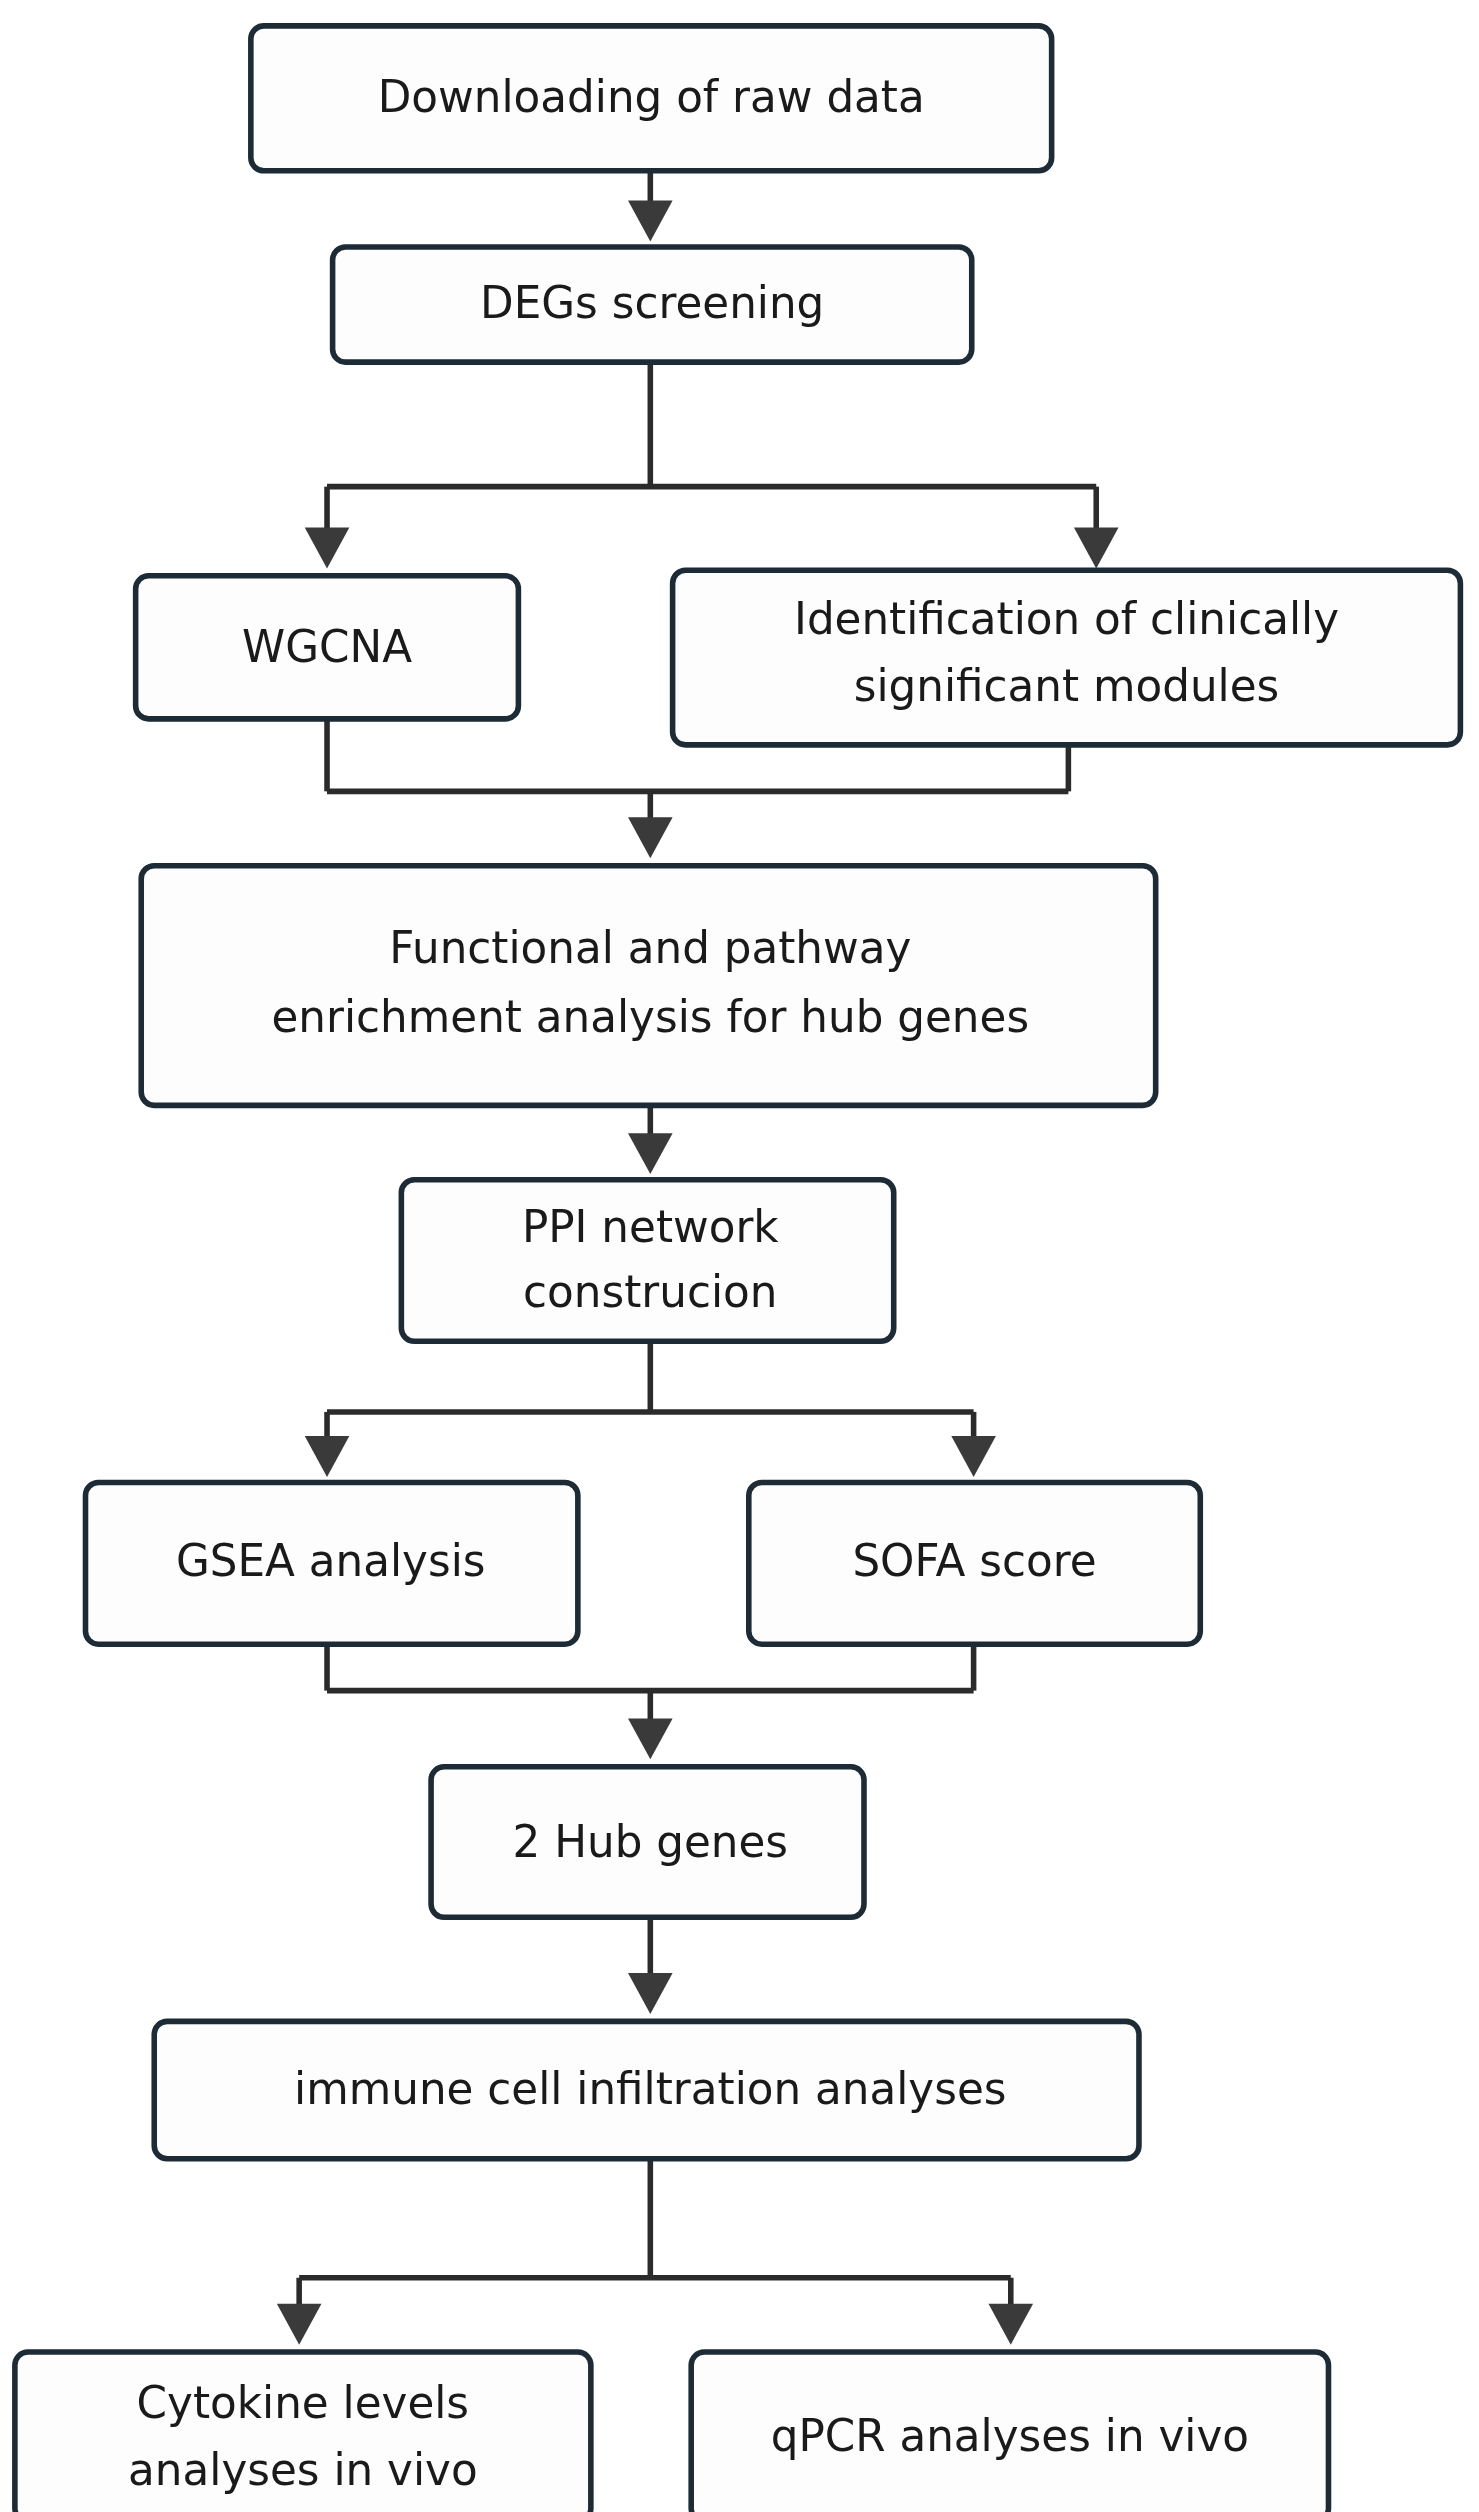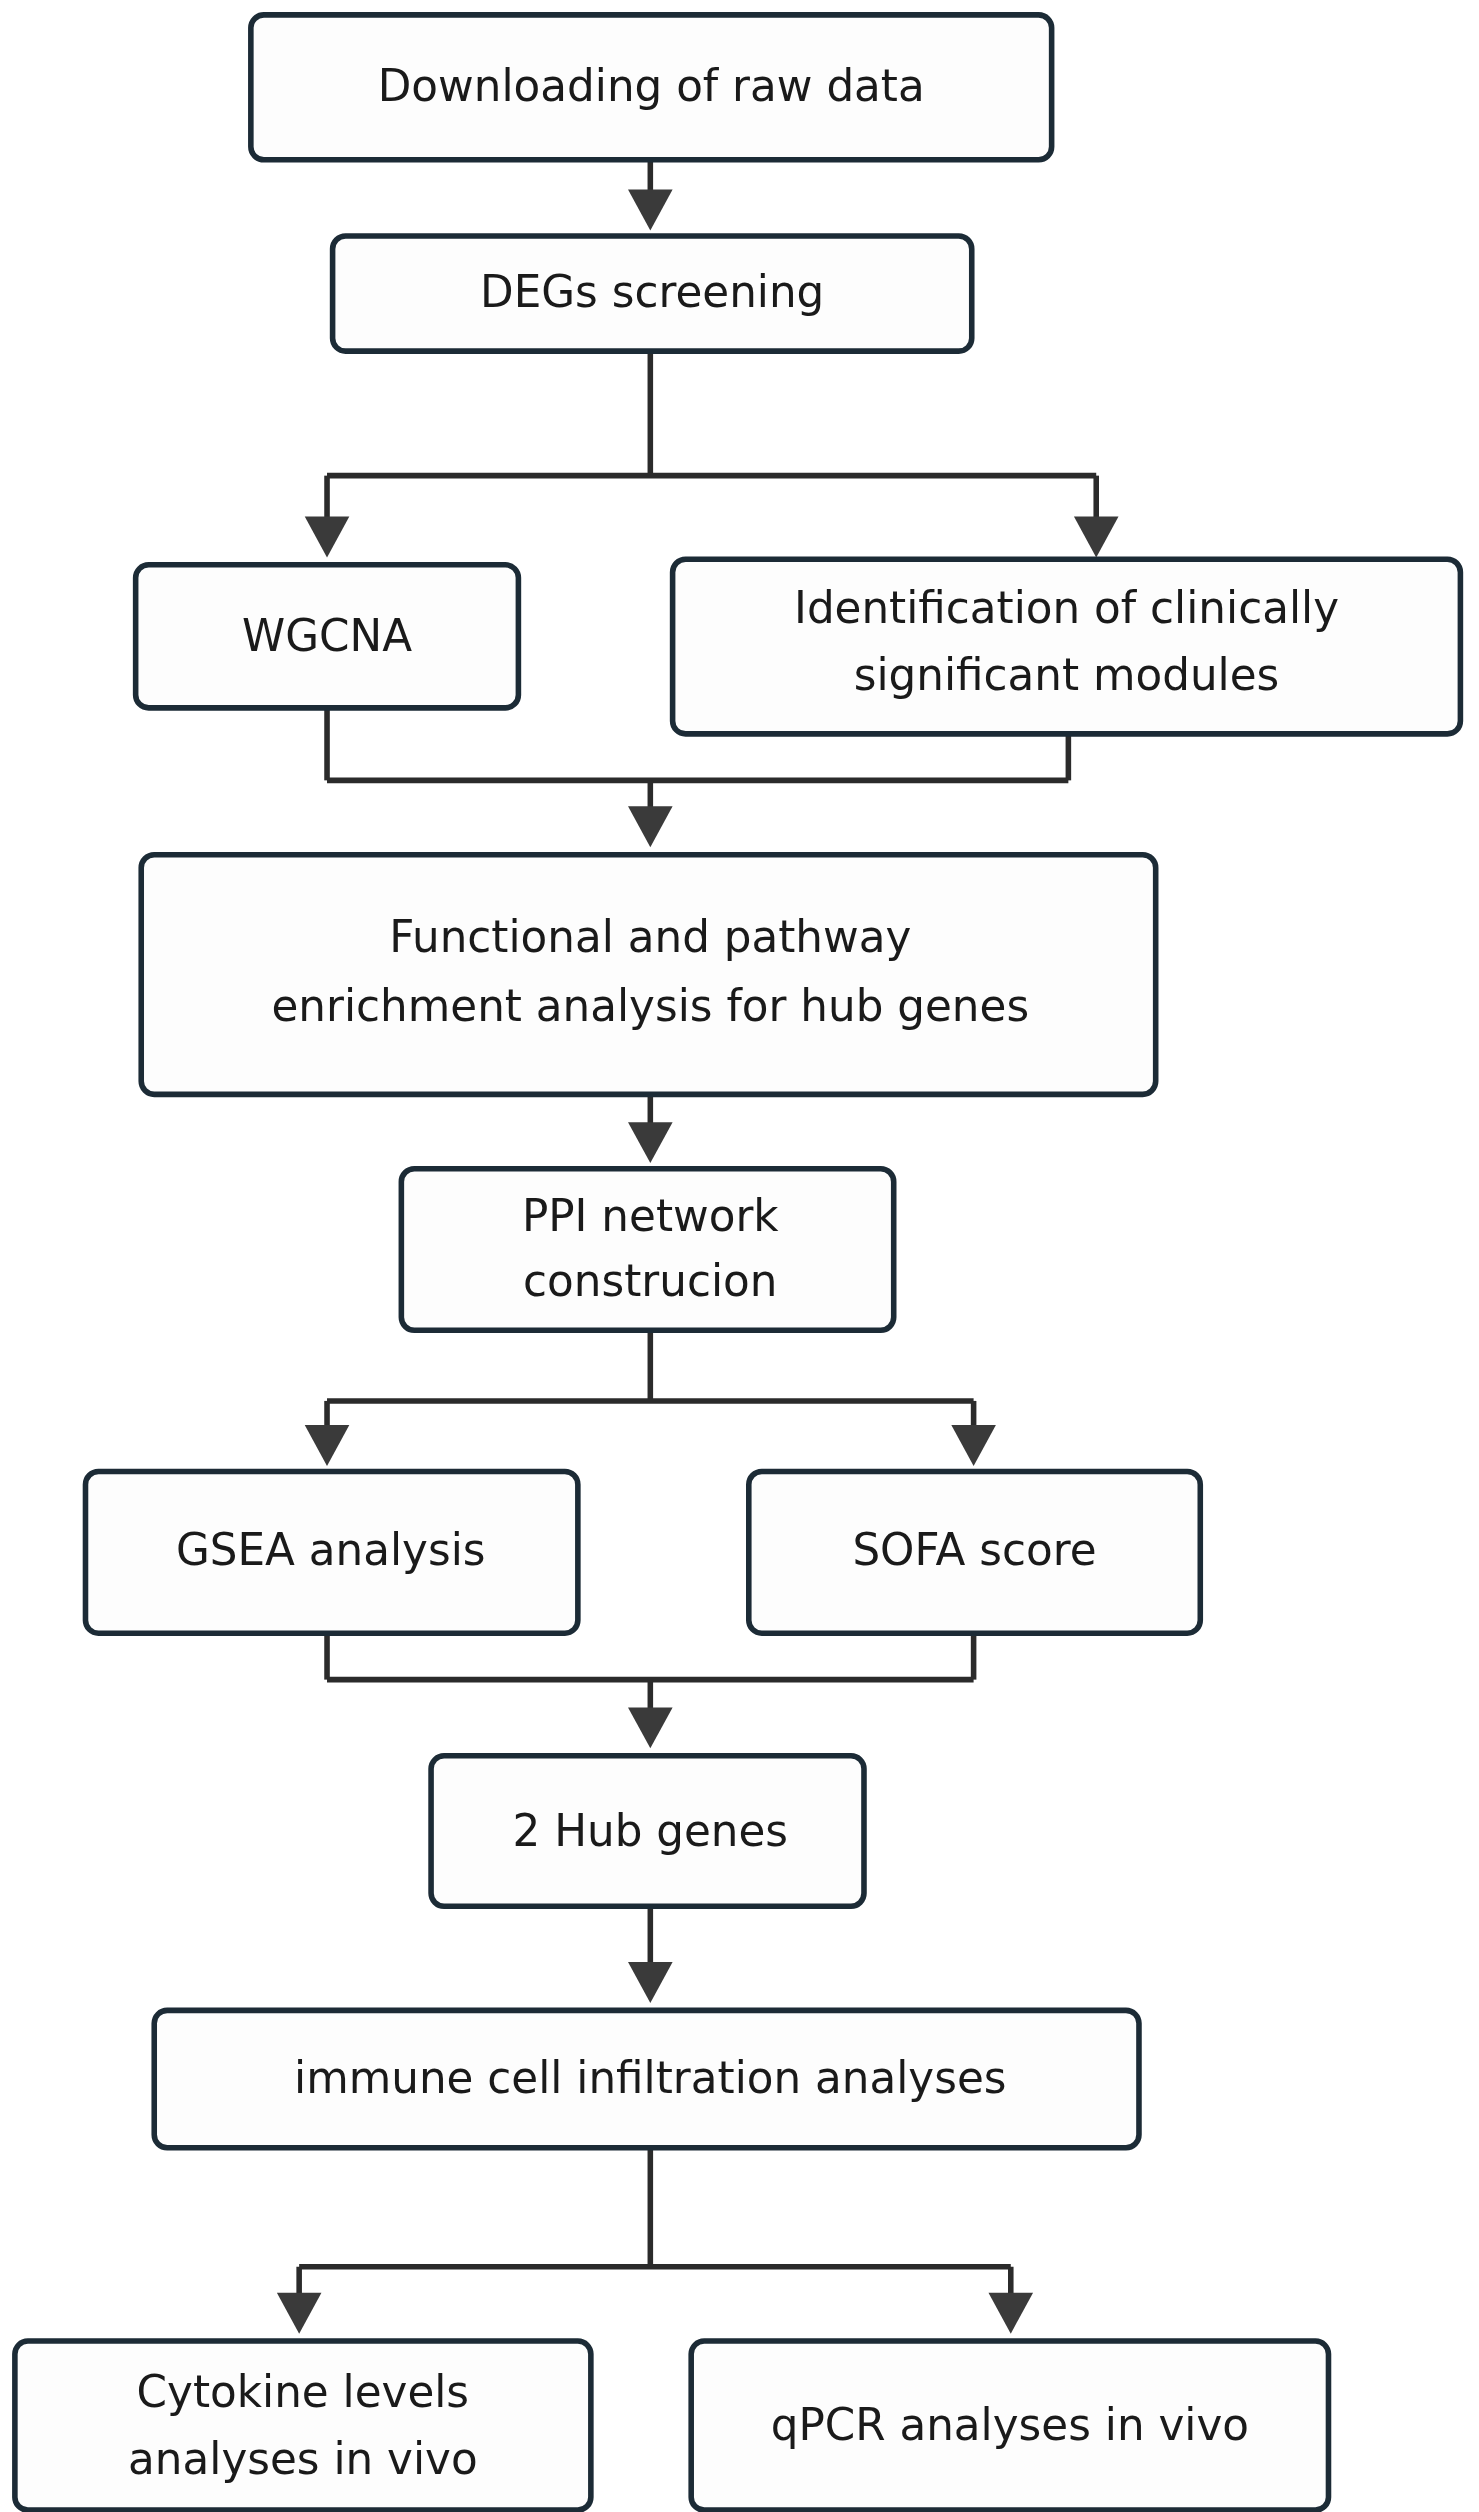--- a/index.html
+++ b/index.html
@@ -9,21 +9,21 @@
   }
   body {
     width: 1479px;
     height: 2512px;
     font-family: "DejaVu Sans", "Liberation Sans", sans-serif;
     position: relative;
     overflow: hidden;
   }
   #flowchart-root {
     position: absolute;
-    top: 0;
+    top: 11px;
     left: 0;
     width: 1479px;
     height: 2019px;
   }
   svg.flow-svg {
     display: block;
     width: 1479px;
     height: 2512px;
   }
   .node-box {

